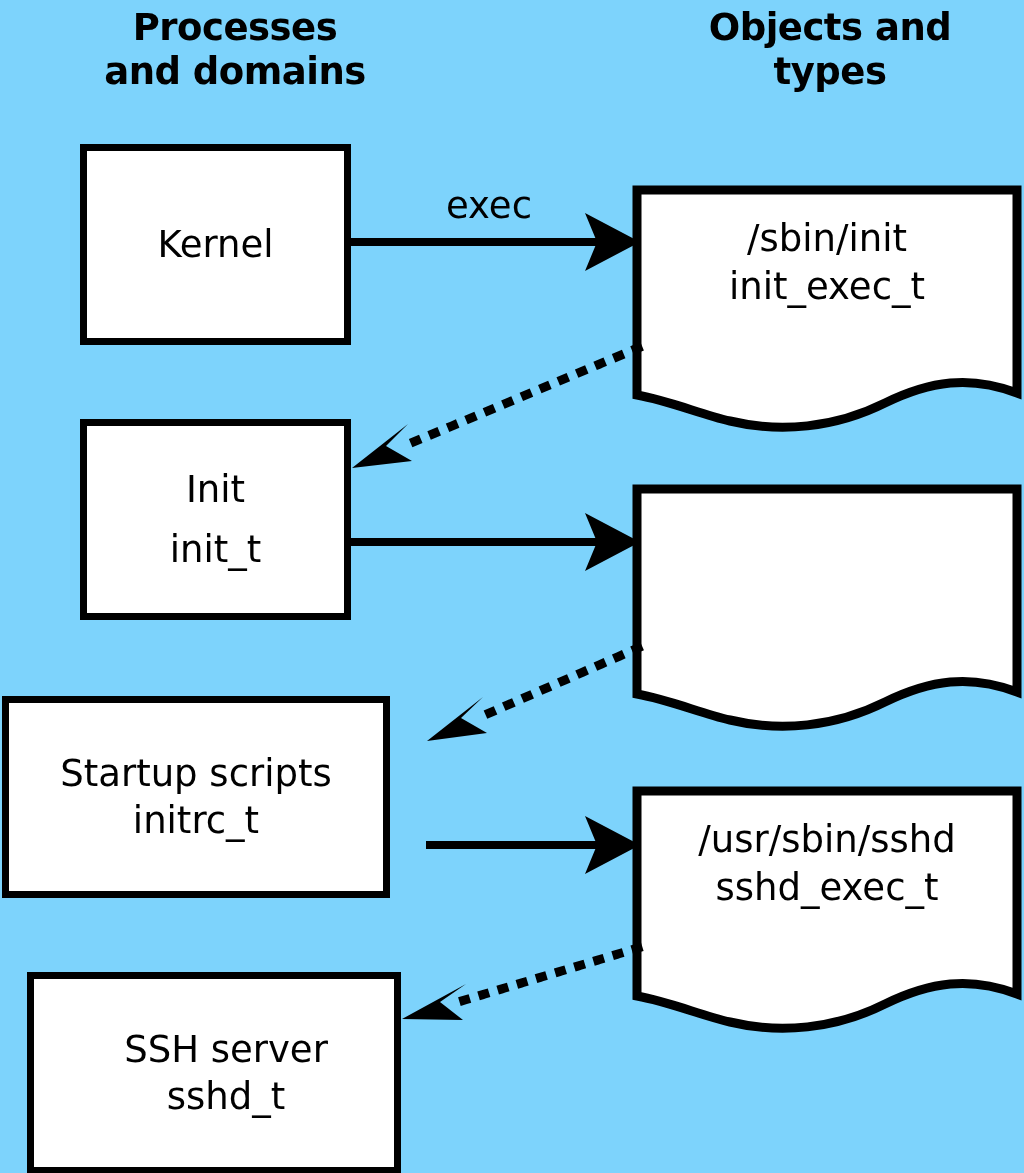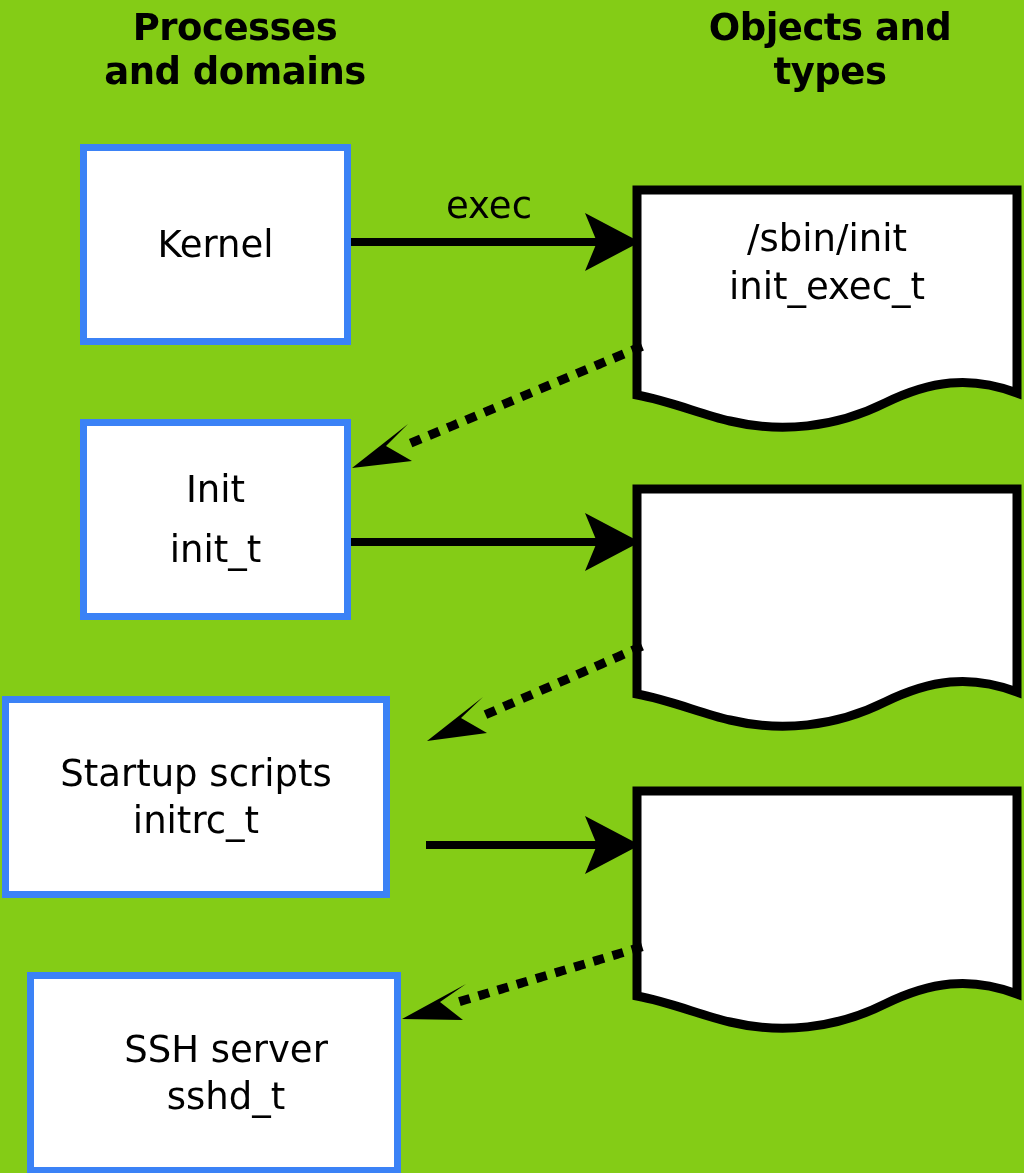--- a/index.html
+++ b/index.html
@@ -8,21 +8,21 @@
     background: #ffffff;
   }
   body {
     font-family: "DejaVu Sans", "Liberation Sans", sans-serif;
     color: #000000;
   }
   #canvas {
     position: relative;
     width: 1024px;
     height: 1173px;
-    background: #84cc16;
+    background: #7dd3fc;
     overflow: hidden;
   }
   .col-header {
     position: absolute;
     font-weight: bold;
     font-size: 37px;
     line-height: 44px;
     text-align: center;
     color: #000000;
     white-space: pre-line;
@@ -35,21 +35,21 @@
   }
   #header-objects {
     left: 635px;
     top: 6px;
     width: 390px;
   }
 
   .proc-box {
     position: absolute;
     box-sizing: border-box;
-    border: 7px solid #3b82f6;
+    border: 7px solid #000000;
     background: #ffffff;
     display: flex;
     flex-direction: column;
     align-items: center;
     justify-content: center;
     font-size: 37px;
     line-height: 47px;
     text-align: center;
     color: #000000;
   }
@@ -131,20 +131,24 @@
   <div class="doc-shape" id="doc-initrc-exec">
     <svg viewBox="0 0 394 250" preserveAspectRatio="none" aria-hidden="true">
       <path d="M 7 5 L 387 5 L 387 208 C 340 190 300 196 255 218 C 205 243 150 248 100 236 C 70 229 40 216 7 210 Z" fill="#ffffff" stroke="#000000" stroke-width="9" stroke-linejoin="miter" stroke-linecap="butt"></path>
     </svg>
   </div>
 
   <div class="doc-shape" id="doc-sshd-exec">
     <svg viewBox="0 0 394 250" preserveAspectRatio="none" aria-hidden="true">
       <path d="M 7 5 L 387 5 L 387 208 C 340 190 300 196 255 218 C 205 243 150 248 100 236 C 70 229 40 216 7 210 Z" fill="#ffffff" stroke="#000000" stroke-width="9" stroke-linejoin="miter" stroke-linecap="butt"></path>
     </svg>
+    <div class="doc-label">
+      <span class="line">/usr/sbin/sshd</span>
+      <span class="line">sshd_exec_t</span>
+    </div>
   </div>
 
   <div class="proc-box" id="box-kernel">
     <span class="line">Kernel</span>
   </div>
 
   <div class="proc-box" id="box-init">
     <span class="line">Init</span>
     <span class="line">init_t</span>
   </div>

